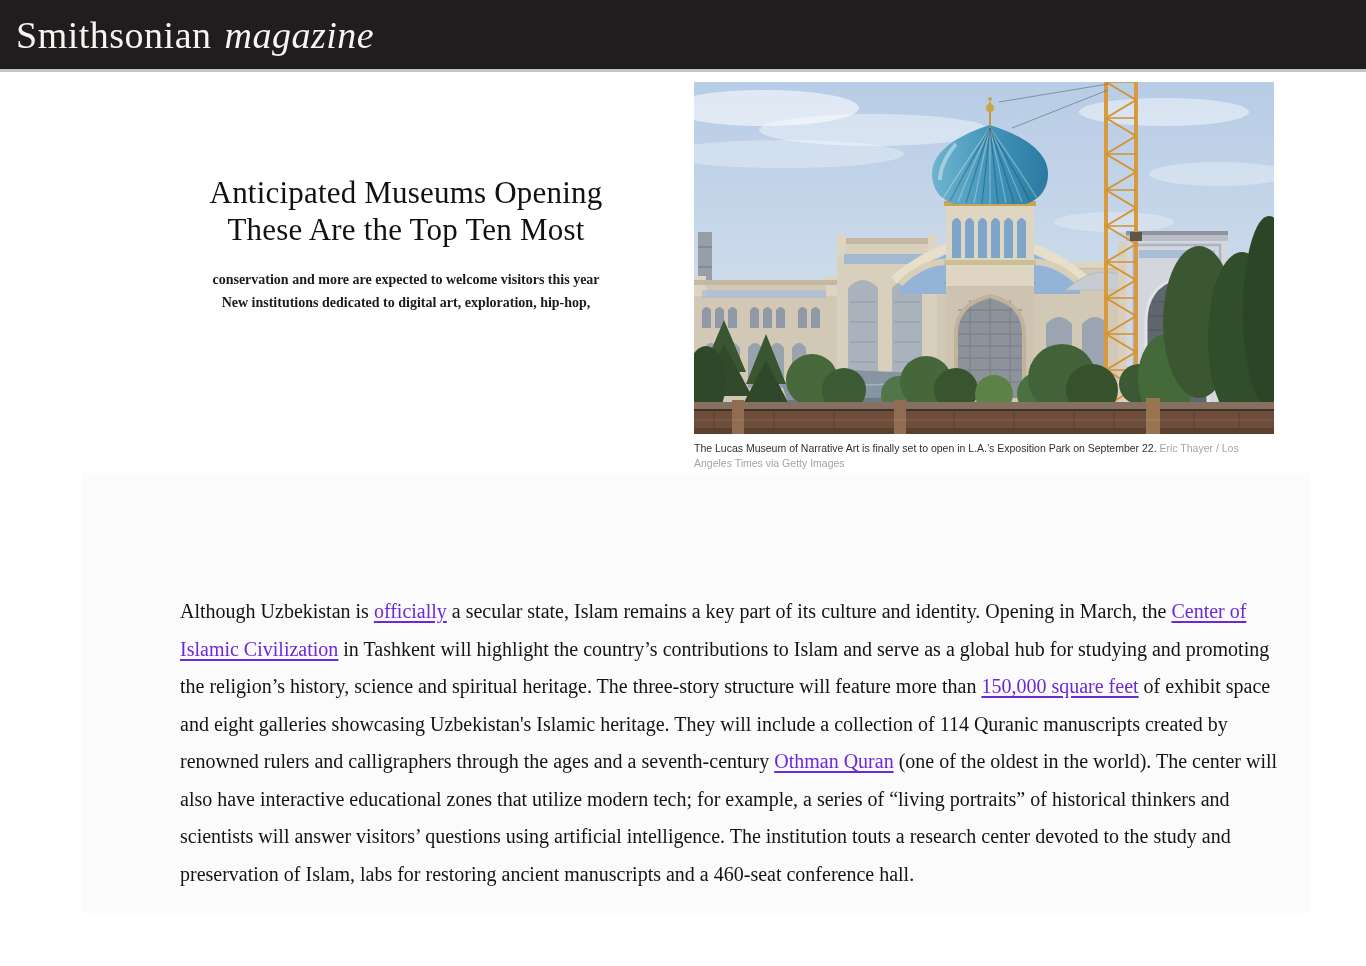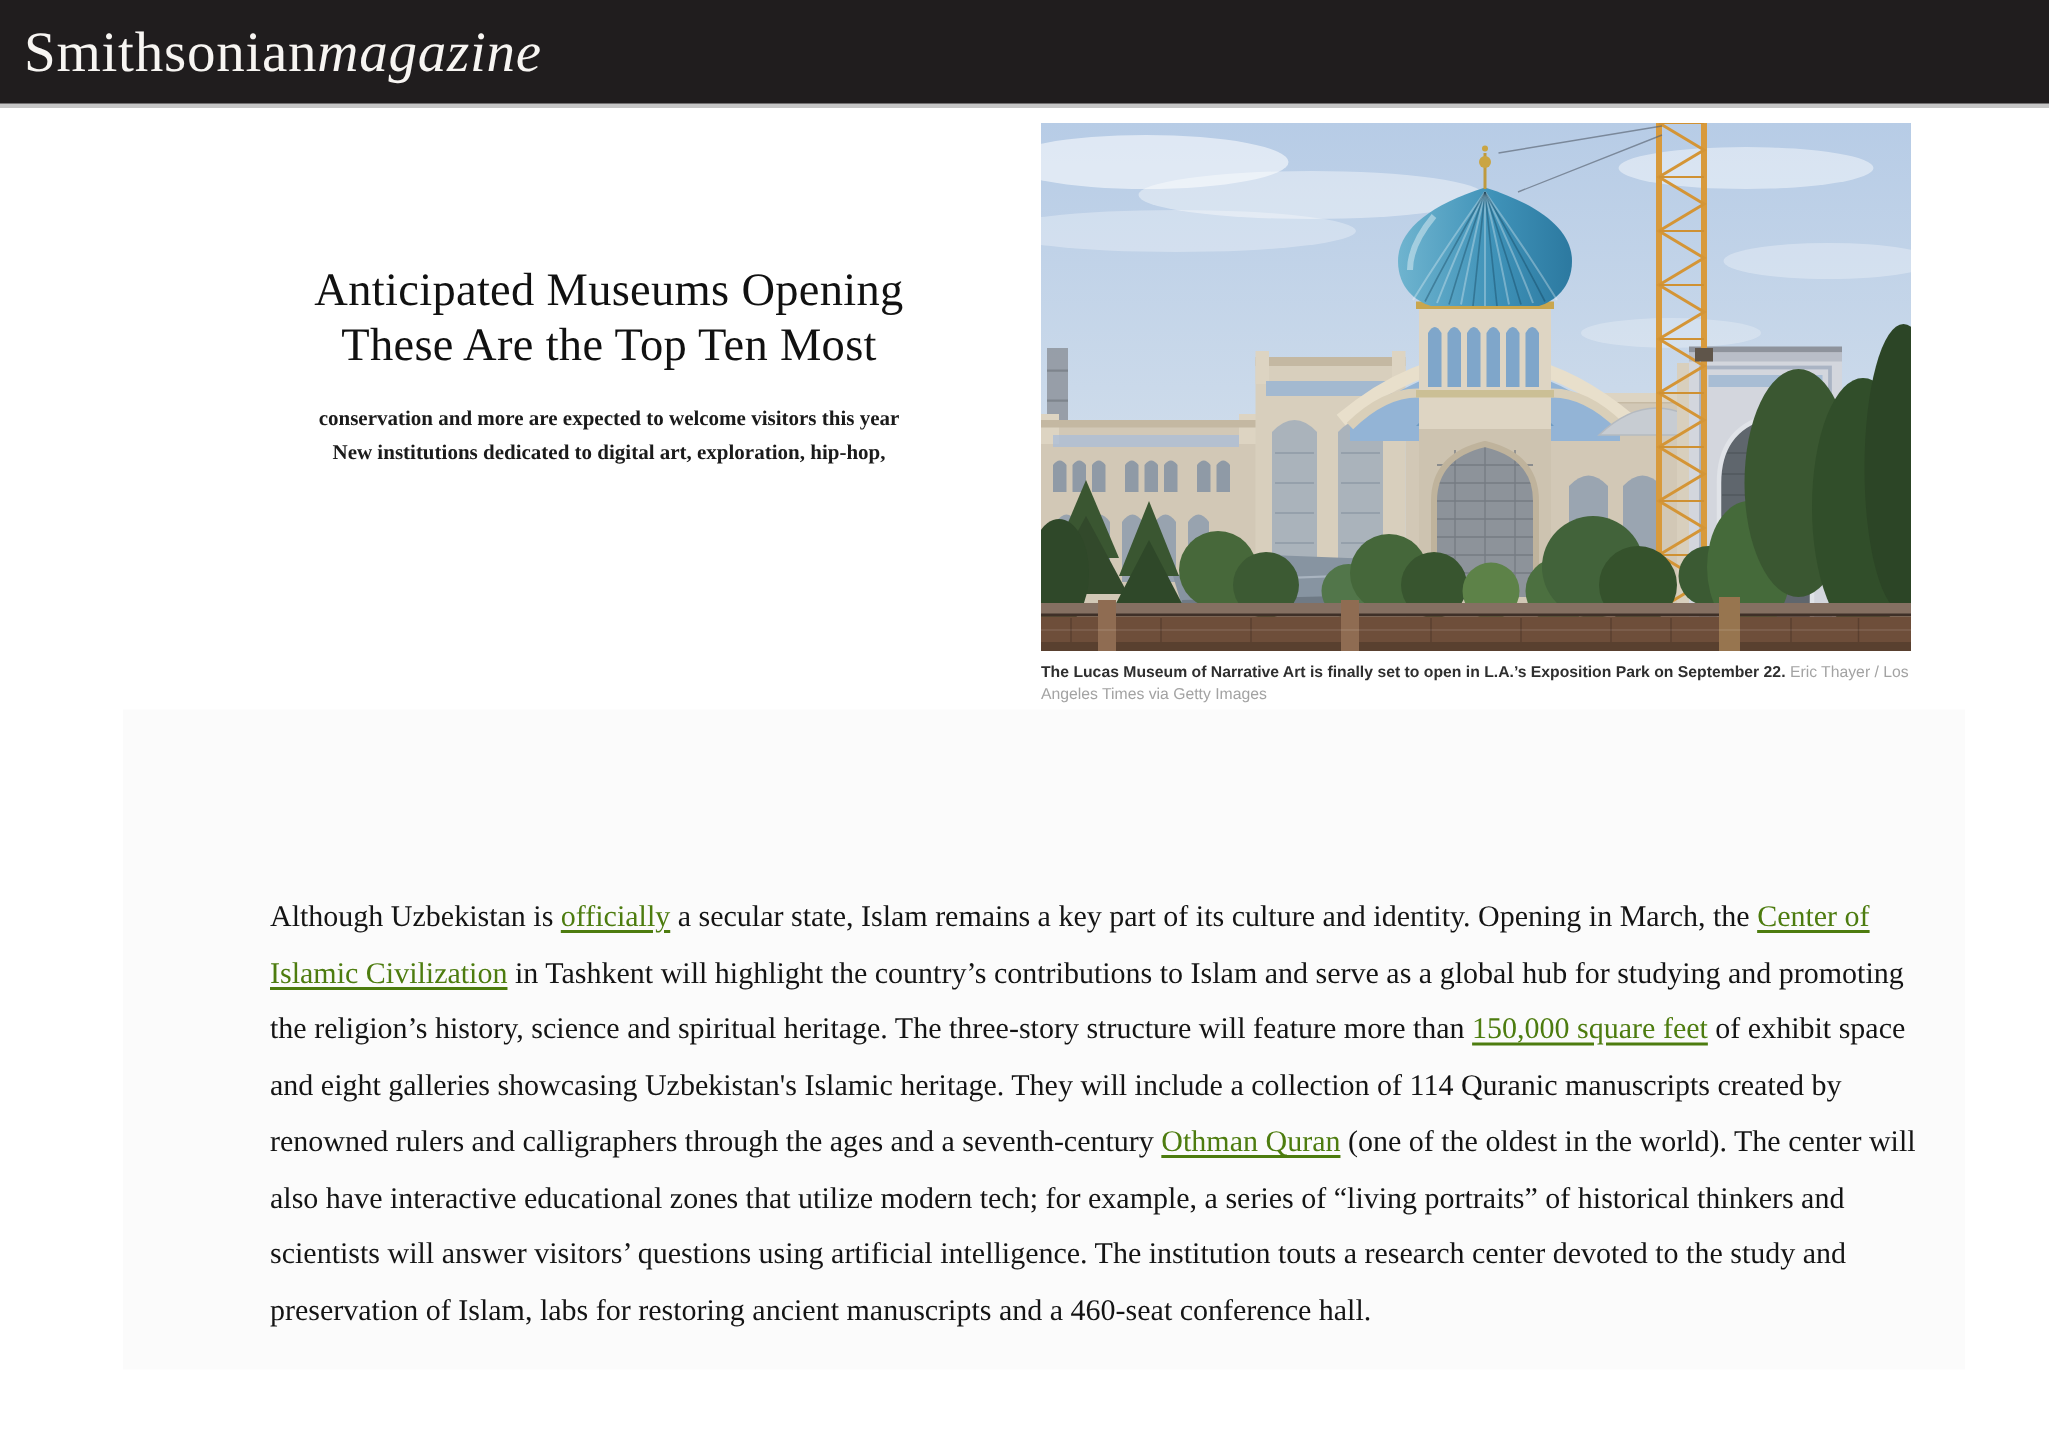--- a/index.html
+++ b/index.html
@@ -4,45 +4,45 @@
 <style>
   html,body{margin:0;padding:0;background:#ffffff;}
   .canvas{position:relative;width:1366px;height:966px;background:#ffffff;overflow:hidden;
           font-family:"Liberation Serif",serif;}
 
   
   .masthead{position:absolute;left:0;top:0;width:100%;height:72px;background:#201d1e;
             border-bottom:3px solid #c6c6c6;display:flex;align-items:center;box-sizing:border-box;}
   .brand{color:#f7f5f2;font-family:"Liberation Serif",serif;font-size:38px;margin-left:16px;
          letter-spacing:.5px;cursor:pointer;white-space:nowrap;}
-  .brand .mag{font-style:italic;margin-left:0;}
+  .brand .mag{font-style:italic;margin-left:13px;}
 
   
   .title-block{position:absolute;left:168px;top:174px;width:476px;text-align:center;}
   .title-block h1{margin:0;font-weight:400;font-size:31px;line-height:37px;color:#111111;letter-spacing:.2px;}
   .title-block h1 span{display:block;}
   .subtitle{margin-top:20px;font-weight:700;font-size:14px;line-height:23px;color:#1b1b1b;}
   .subtitle span{display:block;}
 
   
   .hero{position:absolute;left:694px;top:82px;width:580px;height:352px;overflow:hidden;background:#c6d5e6;}
   .hero svg{display:block;}
   .hero-caption{position:absolute;left:694px;top:441px;width:580px;
                 font-family:"Liberation Sans",sans-serif;font-size:10.5px;line-height:15px;
                 color:#a3a3a3;letter-spacing:0;}
-  .hero-caption .cap-bold{color:#2f2f2f;font-weight:700;}
+  .hero-caption .cap-bold{color:#2f2f2f;font-weight:400;}
 
   
   .panel{position:absolute;left:82px;top:473px;width:1228px;height:440px;background:#fbfbfb;}
   .fig2-caption{position:absolute;left:98px;top:29px;font-family:"Liberation Sans",sans-serif;
                 font-size:15px;line-height:20px;color:#262626;white-space:nowrap;}
   .fig2-caption a{color:#8a8a8a;text-decoration:underline;text-underline-offset:2px;cursor:pointer;}
   .article-paragraph{position:absolute;left:98px;top:100px;width:1102px;
                      font-size:20px;line-height:37.5px;color:#141414;}
-  .article-paragraph a{color:#4d7c0f;text-decoration:underline;text-underline-offset:3px;cursor:pointer;}
+  .article-paragraph a{color:#6d28d9;text-decoration:underline;text-underline-offset:3px;cursor:pointer;}
 </style>
 </head>
 <body>
 
 <div class="canvas">
 
   <header class="masthead">
     <div class="brand">
       <span>Smithsonian</span><span class="mag">magazine</span>
     </div>

